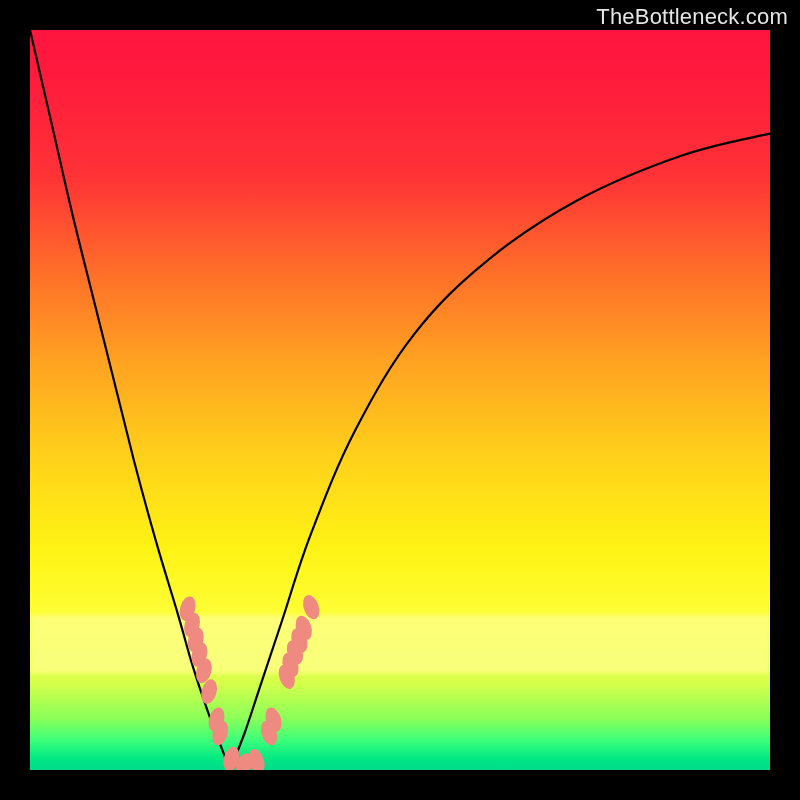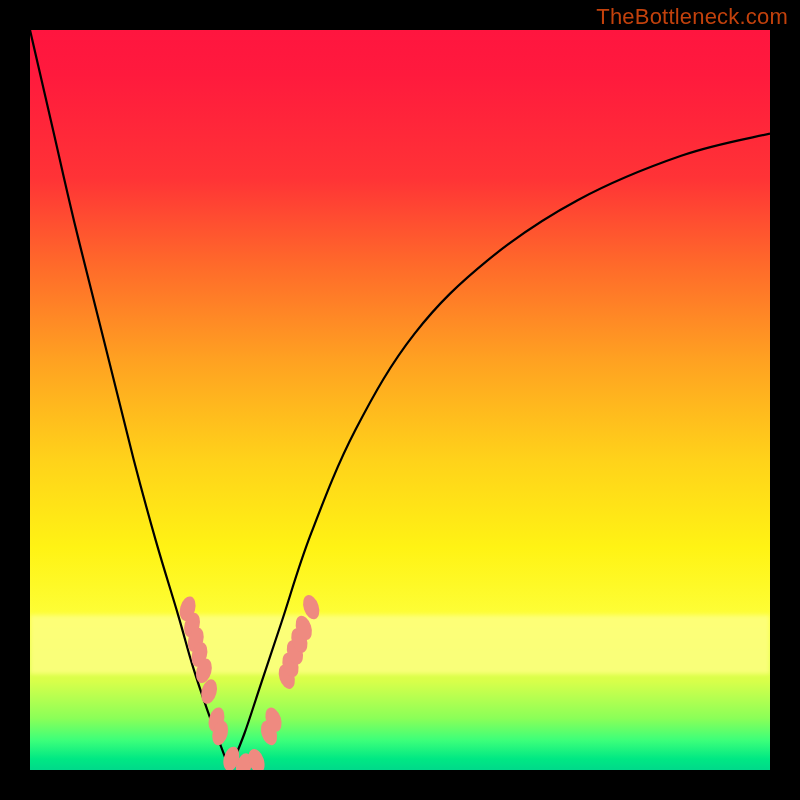--- a/index.html
+++ b/index.html
@@ -50,21 +50,21 @@
     left: 0; right: 0;
     top: 79%;
     height: 8%;
     background: rgba(253, 255, 130, 0.85);
     filter: blur(2px);
   }
   .watermark {
     position: absolute;
     top: 4px;
     right: 12px;
-    color: #c2410c;
+    color: #e5e5e5;
     font-size: 22px;
     letter-spacing: 0.2px;
     user-select: none;
   }
   svg.curves {
     position: absolute;
     inset: 0;
   }
   .curve {
     fill: none;

